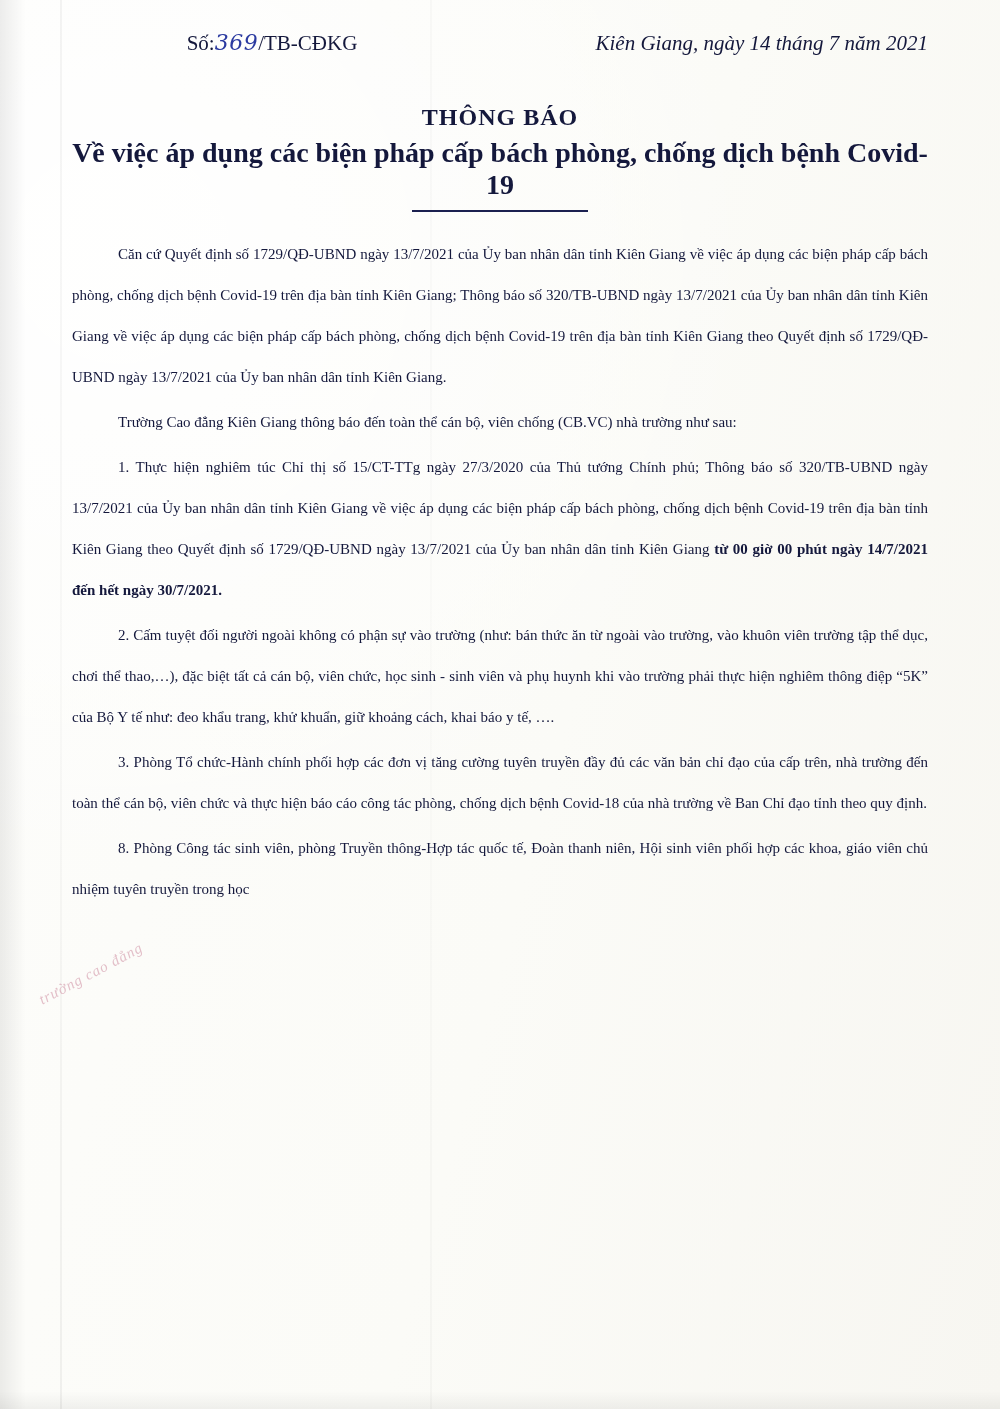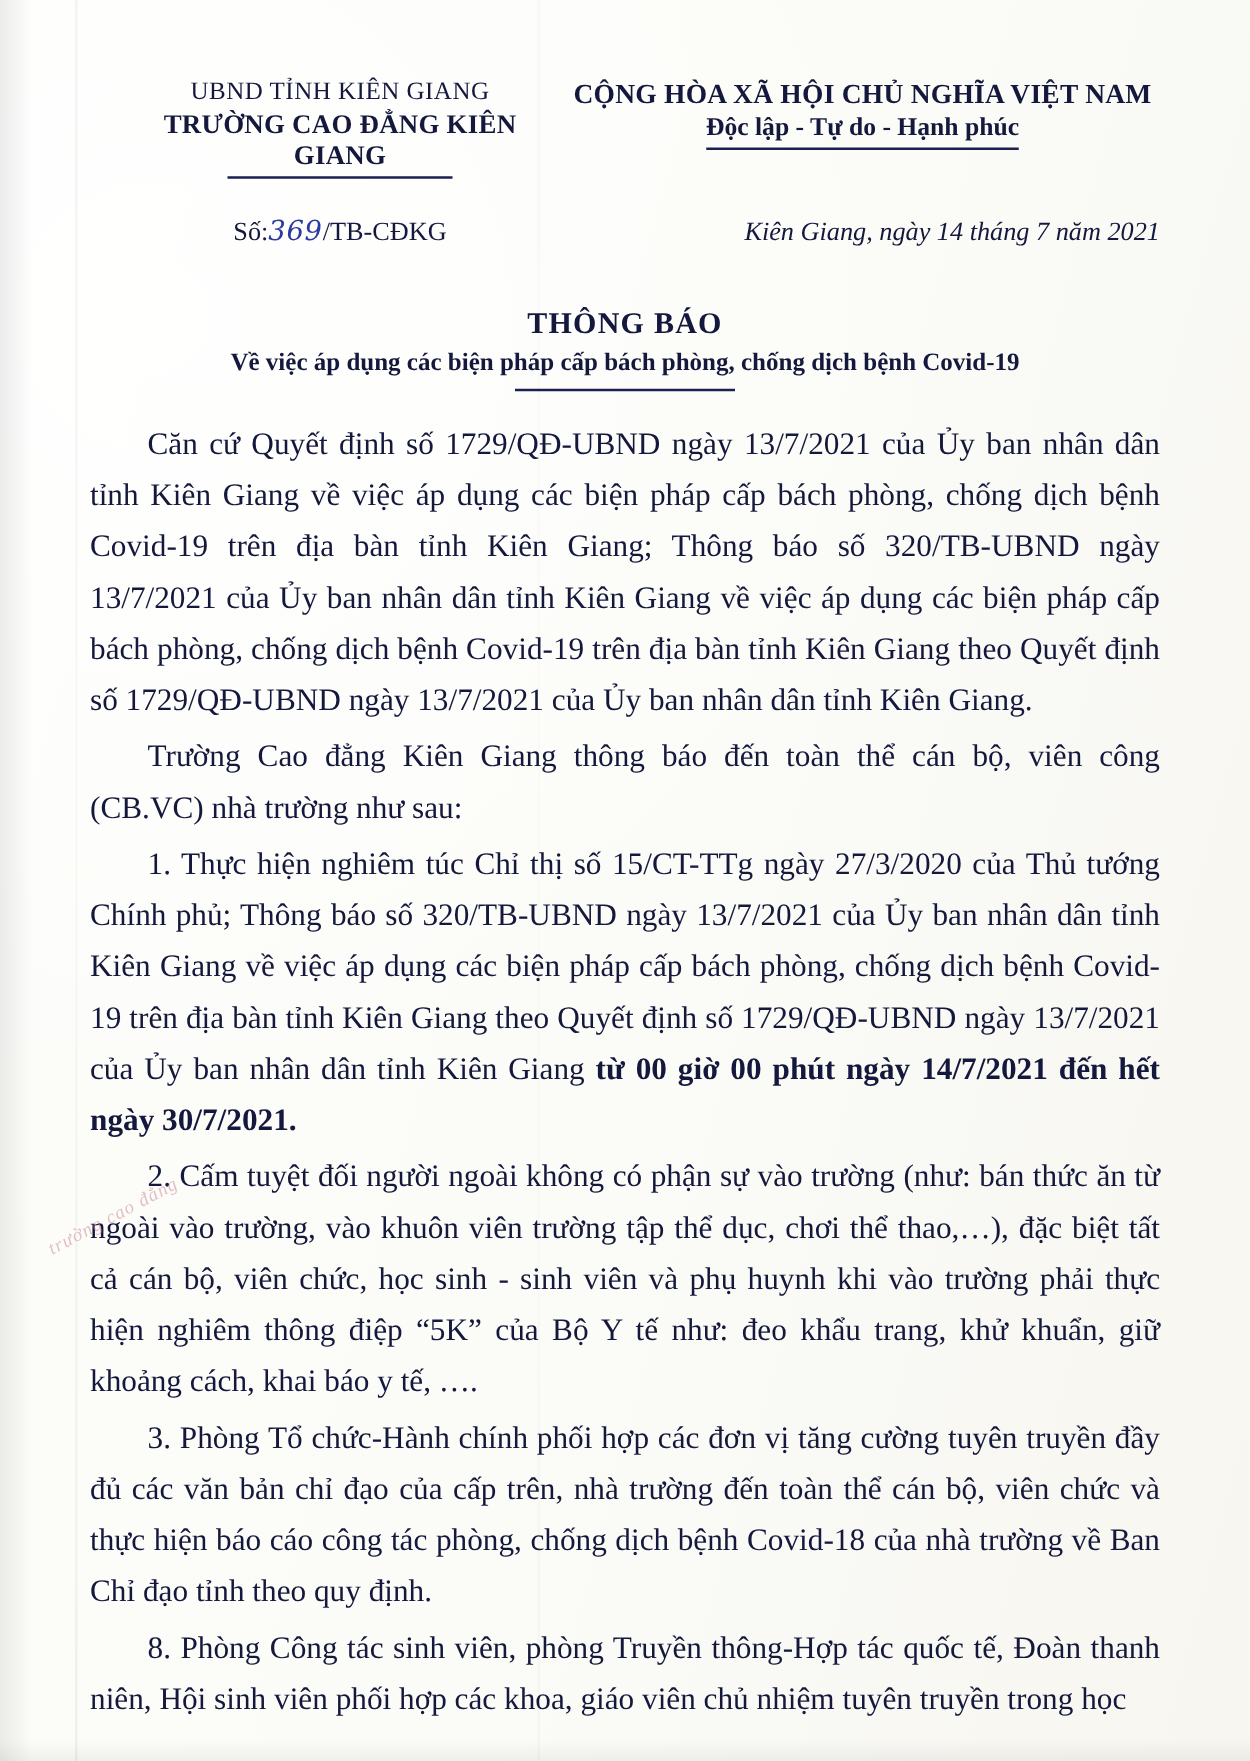--- a/index.html
+++ b/index.html
@@ -115,34 +115,34 @@
     margin-top: 34px;
     text-align: center;
   }
   .title-main {
     font-size: 24px;
     font-weight: bold;
     letter-spacing: 1px;
     margin-top: 48px;
   }
   .title-sub {
-    font-size: 20px;
+    font-size: 28px;
     font-weight: bold;
     margin-top: 6px;
   }
   .underline-title {
     width: 176px;
     height: 2px;
     background: #1b2050;
     margin: 9px auto 0 auto;
   }
   
   .body {
     margin-top: 22px;
-    font-size: 25px;
+    font-size: 15px;
     line-height: 41px;
     text-align: justify;
   }
   .para {
     text-indent: 46px;
     margin: 0 0 4px 0;
   }
   .para.tight {
     margin-bottom: 0;
   }
@@ -183,49 +183,37 @@
 
 <div class="page">
   <div class="paper-tint"></div>
   <div class="fold-line" style="left:60px"></div>
   <div class="fold-line" style="left:430px; opacity:.5"></div>
   <div class="edge-shadow-left"></div>
   <div class="edge-shadow-bottom"></div>
 
   <div class="content">
 
-    <div class="header">
-      <div class="hdr-left">
-        <div class="org-line1">UBND TỈNH KIÊN GIANG</div>
-        <div class="org-line2">TRƯỜNG CAO ĐẲNG KIÊN GIANG</div>
-        <div class="underline-short"></div>
-      </div>
-      <div class="hdr-right">
-        <div class="nation-line1">CỘNG HÒA XÃ HỘI CHỦ NGHĨA VIỆT NAM</div>
-        <div class="nation-line2">Độc lập - Tự do - Hạnh phúc</div>
-        <div class="underline-mid"></div>
-      </div>
-    </div>
 
     <div class="numdate">
       <div class="numbox">
         <span>Số:</span><span class="num-hand">369</span><span>/TB-CĐKG</span>
       </div>
       <div class="datebox">Kiên Giang, ngày 14 tháng 7 năm 2021</div>
     </div>
 
     <div class="title-block">
       <div class="title-main">THÔNG BÁO</div>
       <div class="title-sub">Về việc áp dụng các biện pháp cấp bách phòng, chống dịch bệnh Covid-19</div>
       <div class="underline-title"></div>
     </div>
 
     <div class="body">
       <p class="para">Căn cứ Quyết định số 1729/QĐ-UBND ngày 13/7/2021 của Ủy ban nhân dân tỉnh Kiên Giang về việc áp dụng các biện pháp cấp bách phòng, chống dịch bệnh Covid-19 trên địa bàn tỉnh Kiên Giang; Thông báo số 320/TB-UBND ngày 13/7/2021 của Ủy ban nhân dân tỉnh Kiên Giang về việc áp dụng các biện pháp cấp bách phòng, chống dịch bệnh Covid-19 trên địa bàn tỉnh Kiên Giang theo Quyết định số 1729/QĐ-UBND ngày 13/7/2021 của Ủy ban nhân dân tỉnh Kiên Giang.</p>
-      <p class="para">Trường Cao đẳng Kiên Giang thông báo đến toàn thể cán bộ, viên công (CB.VC) nhà trường như sau:</p>
+      <p class="para">Trường Cao đẳng Kiên Giang thông báo đến toàn thể cán bộ, viên chống (CB.VC) nhà trường như sau:</p>
       <p class="para"><span>1. Thực hiện nghiêm túc Chỉ thị số 15/CT-TTg ngày 27/3/2020 của Thủ tướng Chính phủ; Thông báo số 320/TB-UBND ngày 13/7/2021 của Ủy ban nhân dân tỉnh Kiên Giang về việc áp dụng các biện pháp cấp bách phòng, chống dịch bệnh Covid-19 trên địa bàn tỉnh Kiên Giang theo Quyết định số 1729/QĐ-UBND ngày 13/7/2021 của Ủy ban nhân dân tỉnh Kiên Giang </span><b class="inline">từ 00 giờ 00 phút ngày 14/7/2021 đến hết ngày 30/7/2021.</b></p>
       <p class="para">2. Cấm tuyệt đối người ngoài không có phận sự vào trường (như: bán thức ăn từ ngoài vào trường, vào khuôn viên trường tập thể dục, chơi thể thao,…), đặc biệt tất cả cán bộ, viên chức, học sinh - sinh viên và phụ huynh khi vào trường phải thực hiện nghiêm thông điệp “5K” của Bộ Y tế như: đeo khẩu trang, khử khuẩn, giữ khoảng cách, khai báo y tế, ….</p>
       <p class="para">3. Phòng Tổ chức-Hành chính phối hợp các đơn vị tăng cường tuyên truyền đầy đủ các văn bản chỉ đạo của cấp trên, nhà trường đến toàn thể cán bộ, viên chức và thực hiện báo cáo công tác phòng, chống dịch bệnh Covid-18 của nhà trường về Ban Chỉ đạo tỉnh theo quy định.</p>
       <p class="para tight">8. Phòng Công tác sinh viên, phòng Truyền thông-Hợp tác quốc tế, Đoàn thanh niên, Hội sinh viên phối hợp các khoa, giáo viên chủ nhiệm tuyên truyền trong học</p>
     </div>
   </div>
 
   <div class="ghost-stamp">trường cao đẳng</div>
 </div>
 

